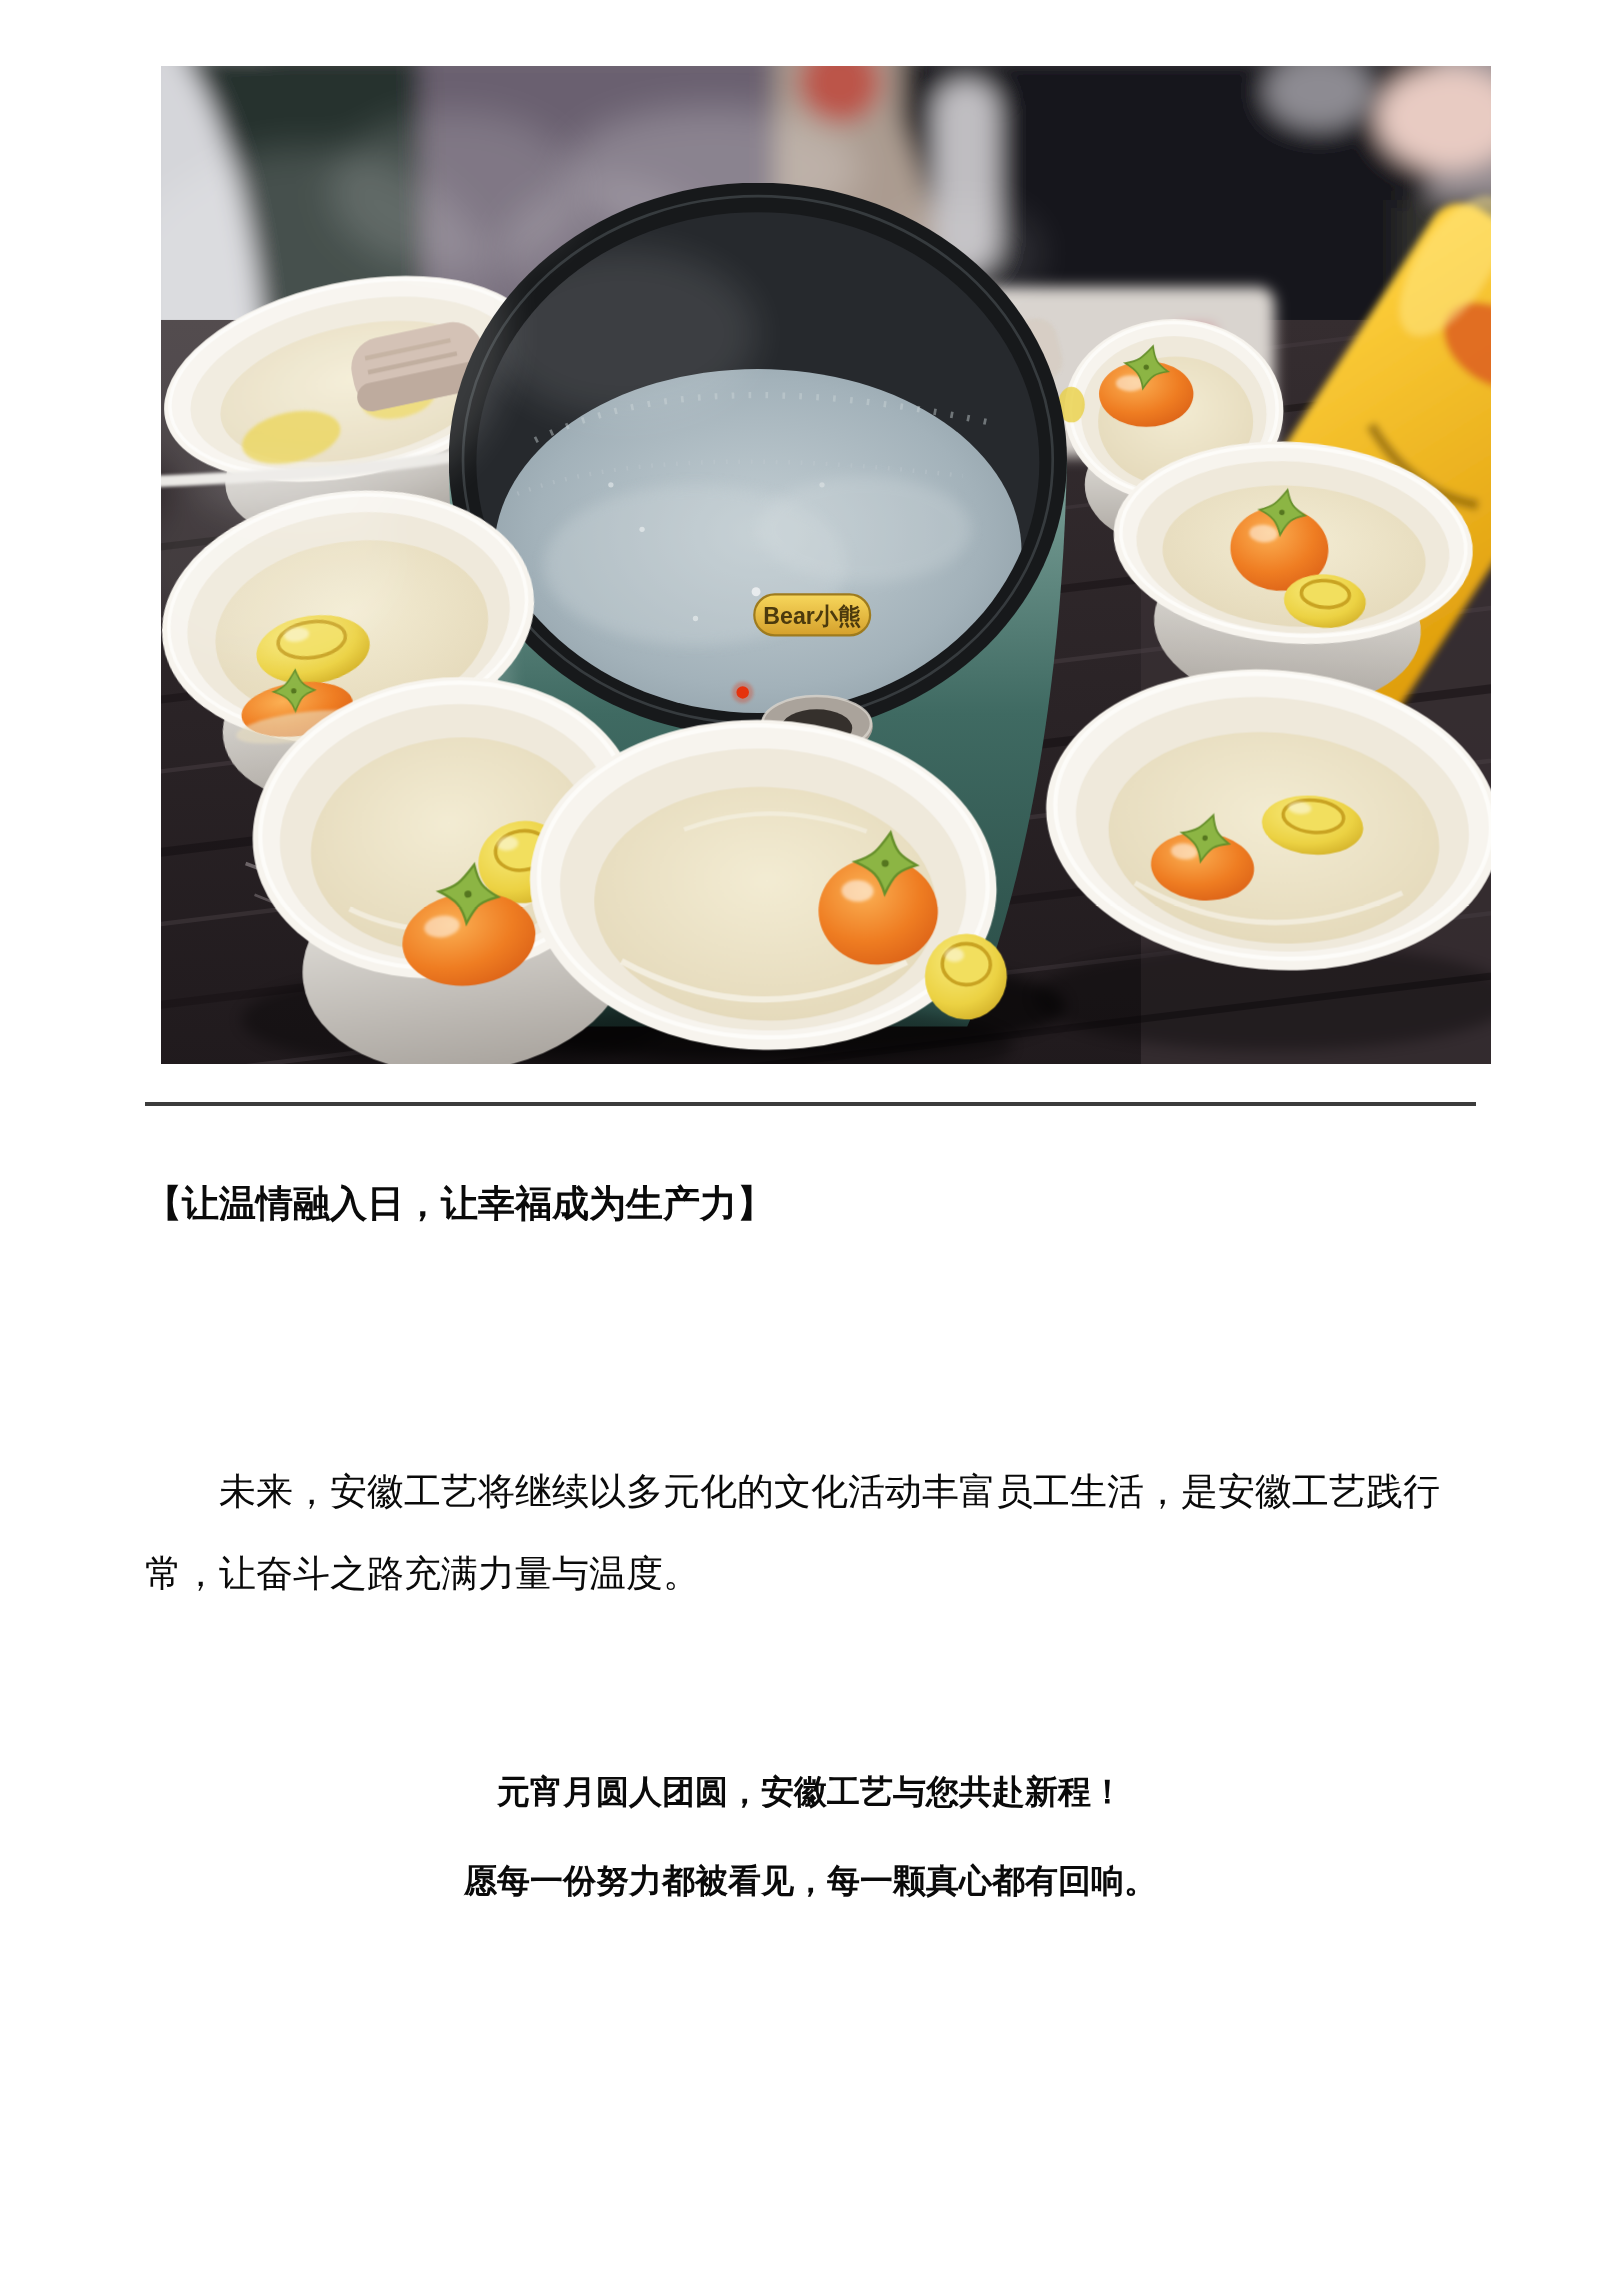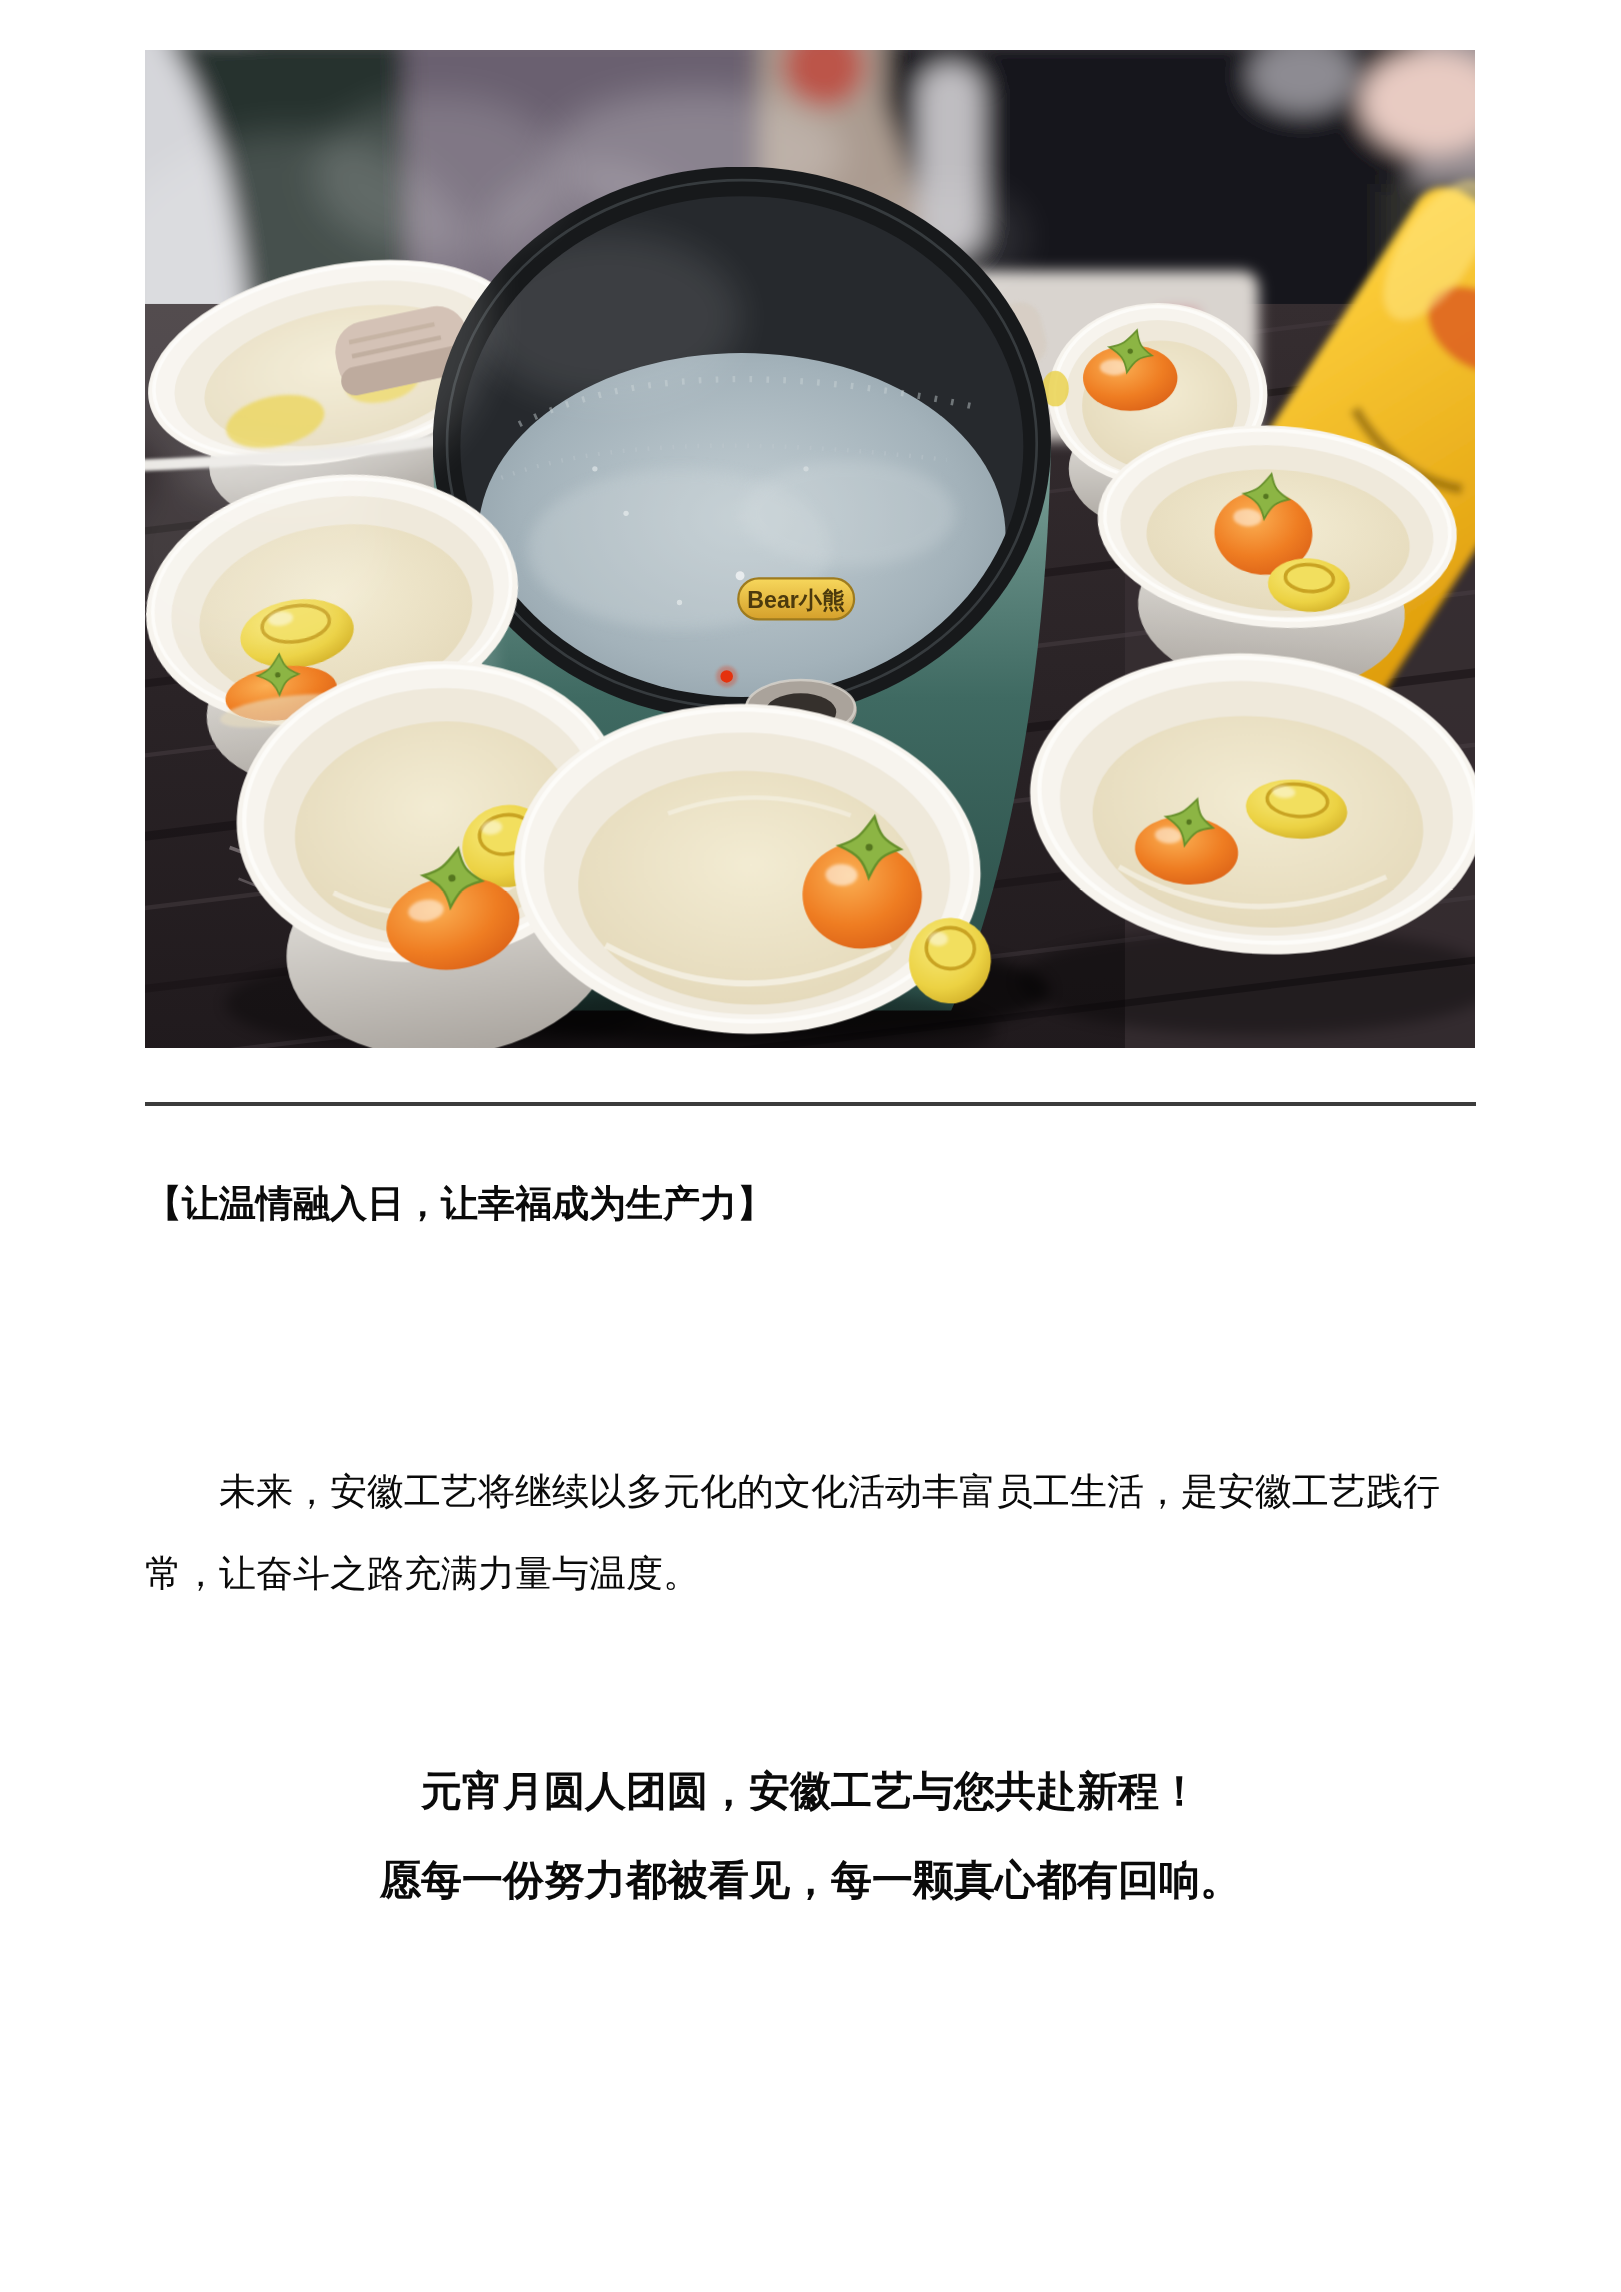--- a/index.html
+++ b/index.html
@@ -1,32 +1,32 @@
 <!DOCTYPE html>
 <html style="font-size:14.3px"><head>
 <meta charset="utf-8">
 <style>
   html,body{margin:0;padding:0;background:#ffffff;}
   .page{position:relative;width:1622px;height:2293px;background:#ffffff;overflow:hidden;
         font-family:"Liberation Serif","DejaVu Serif",serif;color:#0a0a0a;}
-  .photo{position:absolute;left:145px;top:50px;width:1330px;height:998px;margin:0;
+  .photo{position:absolute;left:145px;top:50px;width:1330px;height:998px;margin:16px;
          overflow:hidden;background:#282124;}
   .photo svg{display:block;width:100%;height:100%;}
   .divider{position:absolute;left:145px;top:1102px;width:1331px;height:3.6px;
            background:#3c3c3c;border:none;margin:0;padding:0;}
   .heading{position:absolute;left:145px;top:1181px;width:1331px;margin:0;
            font-family:"Liberation Sans","DejaVu Sans",sans-serif;
            font-weight:bold;font-size:37px;line-height:45px;white-space:pre;}
   .body-par{position:absolute;left:145px;width:1390px;margin:0;
             font-size:37px;line-height:82px;white-space:pre;}
   .par-1{top:1263px;}
   .par-2{top:1451px;}
   .slogan{position:absolute;left:145px;top:1747px;width:1331px;margin:0;text-align:center;
           font-family:"Liberation Sans","DejaVu Sans",sans-serif;
-          font-weight:bold;font-size:41px;line-height:89px;white-space:pre;}
+          font-weight:bold;font-size:33px;line-height:89px;white-space:pre;}
 </style>
 </head>
 <body>
 
 <div class="page">
 
   <figure class="photo">
     <svg viewBox="0 0 1493 1120" preserveAspectRatio="none">
       <defs>
         <filter id="bBG" x="-30%" y="-30%" width="160%" height="160%">

